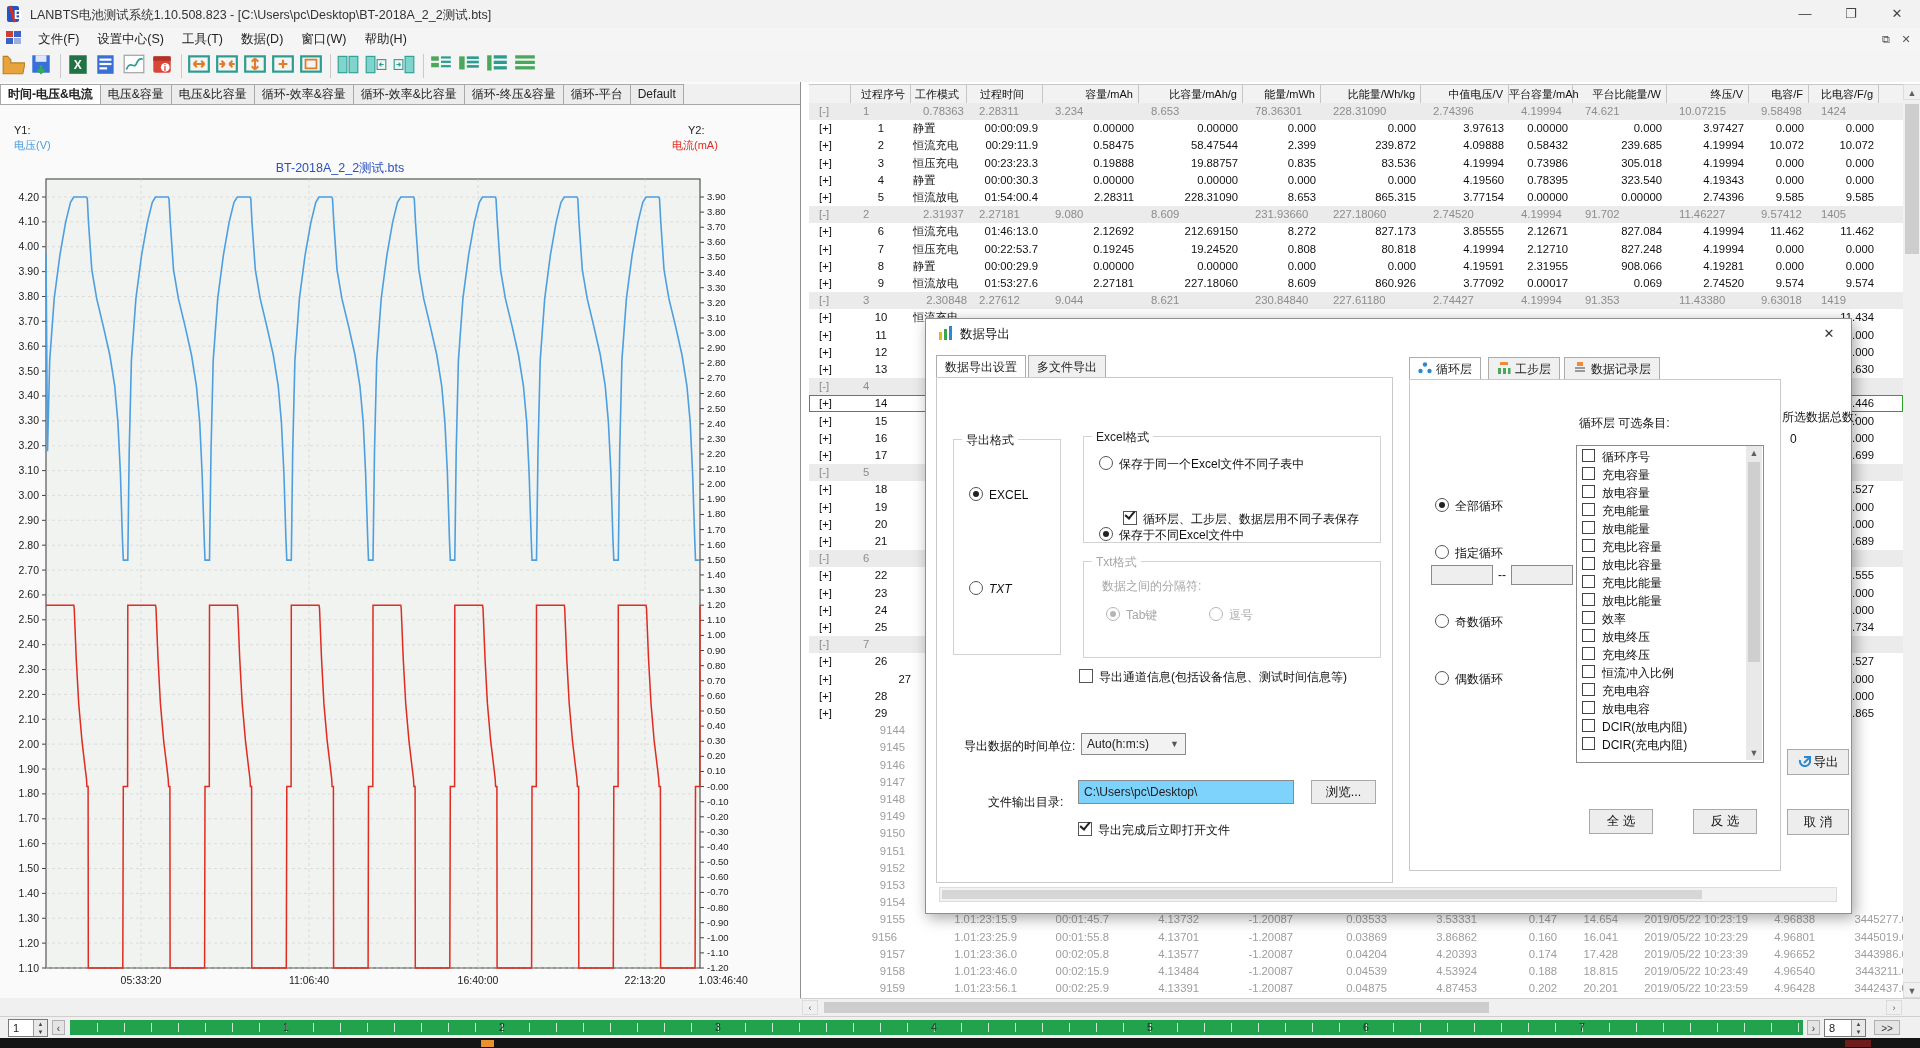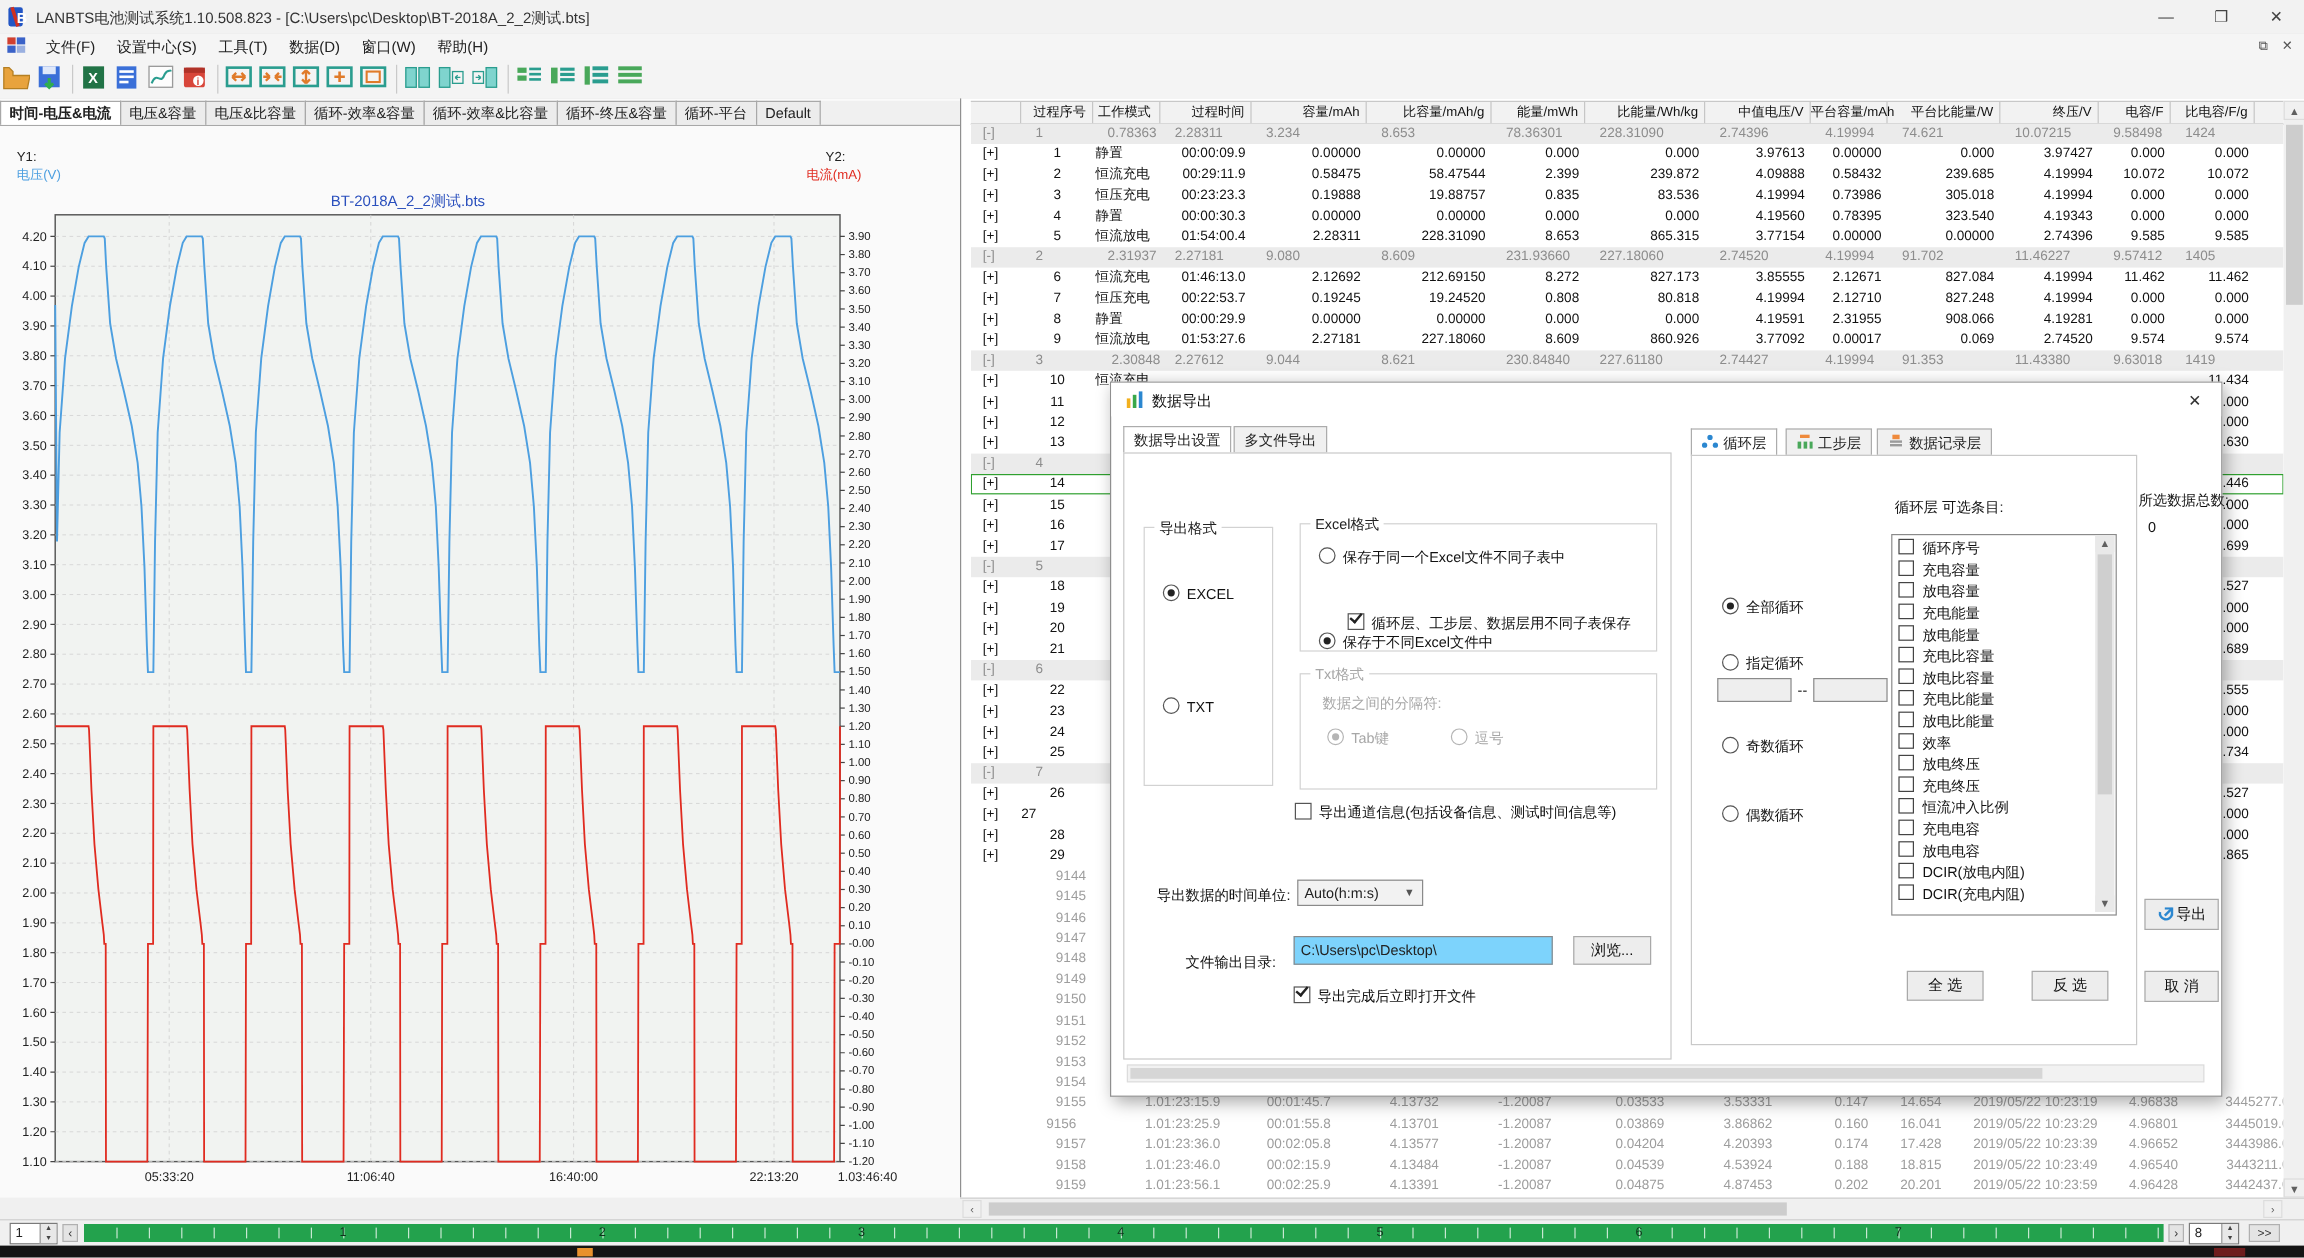--- a/index.html
+++ b/index.html
@@ -406,21 +406,21 @@
         <polyline points="46.0,150.2 47.5,347.2 49.7,256.4 54.2,194.7 59.9,151.1 65.6,118.4 70.5,98.4 73.8,93.0 86.5,93.0 87.3,94.8 88.5,118.4 91.8,165.6 96.7,194.7 103.2,221.9 109.8,251.0 114.7,281.8 117.9,318.1 120.4,369.0 122.4,434.3 123.3,456.1 127.8,456.1 127.8,456.1 129.2,347.2 131.4,256.4 135.9,194.7 141.6,151.1 147.4,118.4 152.3,98.4 155.5,93.0 168.2,93.0 169.0,94.8 170.3,118.4 173.5,165.6 178.4,194.7 185.0,221.9 191.5,251.0 196.4,281.8 199.7,318.1 202.1,369.0 204.2,434.3 205.0,456.1 209.5,456.1 209.5,456.1 211.0,347.2 213.2,256.4 217.7,194.7 223.4,151.1 229.1,118.4 234.0,98.4 237.3,93.0 250.0,93.0 250.8,94.8 252.0,118.4 255.3,165.6 260.2,194.7 266.7,221.9 273.3,251.0 278.2,281.8 281.4,318.1 283.9,369.0 285.9,434.3 286.8,456.1 291.3,456.1 291.3,456.1 292.7,347.2 294.9,256.4 299.4,194.7 305.1,151.1 310.9,118.4 315.8,98.4 319.0,93.0 331.7,93.0 332.5,94.8 333.8,118.4 337.0,165.6 341.9,194.7 348.5,221.9 355.0,251.0 359.9,281.8 363.2,318.1 365.6,369.0 367.7,434.3 368.5,456.1 373.0,456.1 373.0,456.1 374.5,347.2 376.7,256.4 381.2,194.7 386.9,151.1 392.6,118.4 397.5,98.4 400.8,93.0 413.5,93.0 414.3,94.8 415.5,118.4 418.8,165.6 423.7,194.7 430.2,221.9 436.8,251.0 441.7,281.8 444.9,318.1 447.4,369.0 449.4,434.3 450.3,456.1 454.8,456.1 454.8,456.1 456.2,347.2 458.4,256.4 462.9,194.7 468.6,151.1 474.4,118.4 479.3,98.4 482.5,93.0 495.2,93.0 496.0,94.8 497.3,118.4 500.5,165.6 505.4,194.7 512.0,221.9 518.5,251.0 523.4,281.8 526.7,318.1 529.1,369.0 531.2,434.3 532.0,456.1 536.5,456.1 536.5,456.1 538.0,347.2 540.2,256.4 544.7,194.7 550.4,151.1 556.1,118.4 561.0,98.4 564.3,93.0 577.0,93.0 577.8,94.8 579.0,118.4 582.3,165.6 587.2,194.7 593.7,221.9 600.3,251.0 605.2,281.8 608.4,318.1 610.9,369.0 612.9,434.3 613.8,456.1 618.3,456.1 618.3,456.1 619.7,347.2 621.9,256.4 626.4,194.7 632.1,151.1 637.9,118.4 642.8,98.4 646.0,93.0 658.7,93.0 659.5,94.8 660.8,118.4 664.0,165.6 668.9,194.7 675.5,221.9 682.0,251.0 686.9,281.8 690.2,318.1 692.6,369.0 694.7,434.3 695.5,456.1 700.0,456.1" fill="none" stroke="#4d9fe0" stroke-width="1.6"></polyline>
         <polyline points="46.0,501.2 73.8,501.2 74.2,504.2 76.2,554.1 78.7,599.4 82.0,637.2 85.2,664.4 86.5,675.0 86.9,682.6 88.1,682.6 88.3,864.0 122.8,864.0 123.3,682.6 127.6,682.6 127.8,501.2 127.8,501.2 155.5,501.2 156.0,504.2 158.0,554.1 160.4,599.4 163.7,637.2 167.0,664.4 168.2,675.0 168.6,682.6 169.9,682.6 170.1,864.0 204.6,864.0 205.0,682.6 209.3,682.6 209.5,501.2 209.5,501.2 237.3,501.2 237.7,504.2 239.7,554.1 242.2,599.4 245.5,637.2 248.7,664.4 250.0,675.0 250.4,682.6 251.6,682.6 251.8,864.0 286.3,864.0 286.8,682.6 291.1,682.6 291.3,501.2 291.3,501.2 319.0,501.2 319.5,504.2 321.5,554.1 323.9,599.4 327.2,637.2 330.5,664.4 331.7,675.0 332.1,682.6 333.4,682.6 333.6,864.0 368.1,864.0 368.5,682.6 372.8,682.6 373.0,501.2 373.0,501.2 400.8,501.2 401.2,504.2 403.2,554.1 405.7,599.4 409.0,637.2 412.2,664.4 413.5,675.0 413.9,682.6 415.1,682.6 415.3,864.0 449.8,864.0 450.3,682.6 454.6,682.6 454.8,501.2 454.8,501.2 482.5,501.2 483.0,504.2 485.0,554.1 487.4,599.4 490.7,637.2 494.0,664.4 495.2,675.0 495.6,682.6 496.9,682.6 497.1,864.0 531.6,864.0 532.0,682.6 536.3,682.6 536.5,501.2 536.5,501.2 564.3,501.2 564.7,504.2 566.7,554.1 569.2,599.4 572.5,637.2 575.7,664.4 577.0,675.0 577.4,682.6 578.6,682.6 578.8,864.0 613.3,864.0 613.8,682.6 618.1,682.6 618.3,501.2 618.3,501.2 646.0,501.2 646.5,504.2 648.5,554.1 651.0,599.4 654.2,637.2 657.5,664.4 658.7,675.0 659.1,682.6 660.4,682.6 660.6,864.0 695.1,864.0 695.5,682.6 699.8,682.6 700.0,501.2" fill="none" stroke="#e02b20" stroke-width="1.5"></polyline>
       </svg>
   </div>
 
   <div id="table-panel">
     <div id="thead">
         <div class="hcell" style="width: 42px;"></div>
         <div class="hcell" style="width: 60px;">过程序号</div>
         <div class="hcell" style="width: 56px; text-align: left; padding-left: 4px;">工作模式</div>
-        <div class="hcell" style="width: 76px;">过程时间</div>
+        <div class="hcell" style="width: 76px; text-align: center;">过程时间</div>
         <div class="hcell" style="width: 96px;">容量/mAh</div>
         <div class="hcell" style="width: 104px;">比容量/mAh/g</div>
         <div class="hcell" style="width: 78px;">能量/mWh</div>
         <div class="hcell" style="width: 100px;">比能量/Wh/kg</div>
         <div class="hcell" style="width: 88px;">中值电压/V</div>
         <div class="hcell" style="width: 64px;">平台容量/mAh</div>
         <div class="hcell" style="width: 94px;">平台比能量/W</div>
         <div class="hcell" style="width: 82px;">终压/V</div>
         <div class="hcell" style="width: 60px;">电容/F</div>
         <div class="hcell" style="width: 70px;">比电容/F/g</div>
@@ -949,21 +949,21 @@
           <div class="tcell" style="width: 100px; text-align: right; padding-right: 5px;"></div>
           <div class="tcell" style="width: 88px; text-align: right; padding-right: 5px;"></div>
           <div class="tcell" style="width: 64px; text-align: right; padding-right: 5px;"></div>
           <div class="tcell" style="width: 94px; text-align: right; padding-right: 5px;"></div>
           <div class="tcell" style="width: 82px; text-align: right; padding-right: 5px;"></div>
           <div class="tcell" style="width: 60px; text-align: right; padding-right: 5px;"></div>
           <div class="tcell" style="width: 70px; text-align: right; padding-right: 5px;">11.527</div>
         </div>
         <div class="trow step" style="top: 567.6px;">
           <div class="tcell" style="width: 42px; padding-left: 10px;">[+]</div>
-          <div class="tcell" style="width: 60px; text-align: left;">27</div>
+          <div class="tcell" style="width: 60px; text-align: right;">27</div>
           <div class="tcell" style="width: 56px; padding-left: 2px;"></div>
           <div class="tcell" style="width: 76px; text-align: right; padding-right: 5px;"></div>
           <div class="tcell" style="width: 96px; text-align: right; padding-right: 5px;"></div>
           <div class="tcell" style="width: 104px; text-align: right; padding-right: 5px;"></div>
           <div class="tcell" style="width: 78px; text-align: right; padding-right: 5px;"></div>
           <div class="tcell" style="width: 100px; text-align: right; padding-right: 5px;"></div>
           <div class="tcell" style="width: 88px; text-align: right; padding-right: 5px;"></div>
           <div class="tcell" style="width: 64px; text-align: right; padding-right: 5px;"></div>
           <div class="tcell" style="width: 94px; text-align: right; padding-right: 5px;"></div>
           <div class="tcell" style="width: 82px; text-align: right; padding-right: 5px;"></div>
@@ -1224,21 +1224,21 @@
     </div>
 
     <div class="dtab active" style="left:10px;top:36px;">数据导出设置</div>
     <div class="dtab" style="left:102px;top:36px;">多文件导出</div>
     <div class="tabpage" style="left:10px;top:58px;width:455px;height:504px;"></div>
 
     <div class="groupbox" style="left:27px;top:120px;width:106px;height:214px;">
       <div class="gb-label">导出格式</div>
     </div>
     <div class="radio sel" style="left:43px;top:168px;"><span class="dot"></span><span>EXCEL</span></div>
-    <div class="radio" style="left:43px;top:262px;"><span class="dot"></span><span>TXT</span></div>
+    <div class="radio" style="left:43px;top:262px;font-style:italic;"><span class="dot"></span><span>TXT</span></div>
 
     <div class="groupbox" style="left:157px;top:117px;width:296px;height:105px;">
       <div class="gb-label">Excel格式</div>
     </div>
     <div class="radio" style="left:173px;top:137px;"><span class="dot"></span><span>保存于同一个Excel文件不同子表中</span></div>
     <div class="radio sel" style="left:173px;top:172px;margin-top:36px;"><span class="dot"></span><span>保存于不同Excel文件中</span></div>
     <div class="check on" style="left:197px;top:192px;"><span class="box"></span><span>循环层、工步层、数据层用不同子表保存</span></div>
 
     <div class="groupbox" style="left:157px;top:242px;width:296px;height:95px;">
       <div class="gb-label dis">Txt格式</div>

